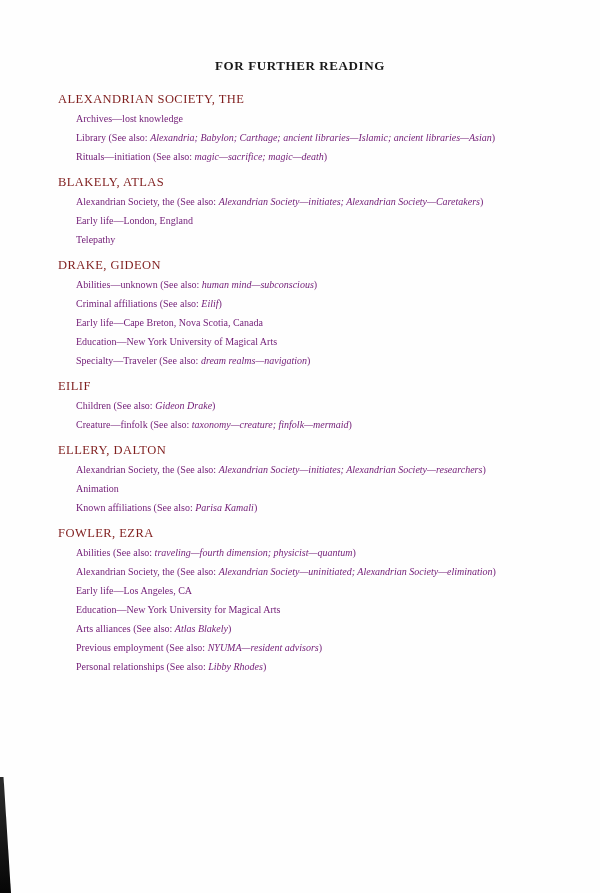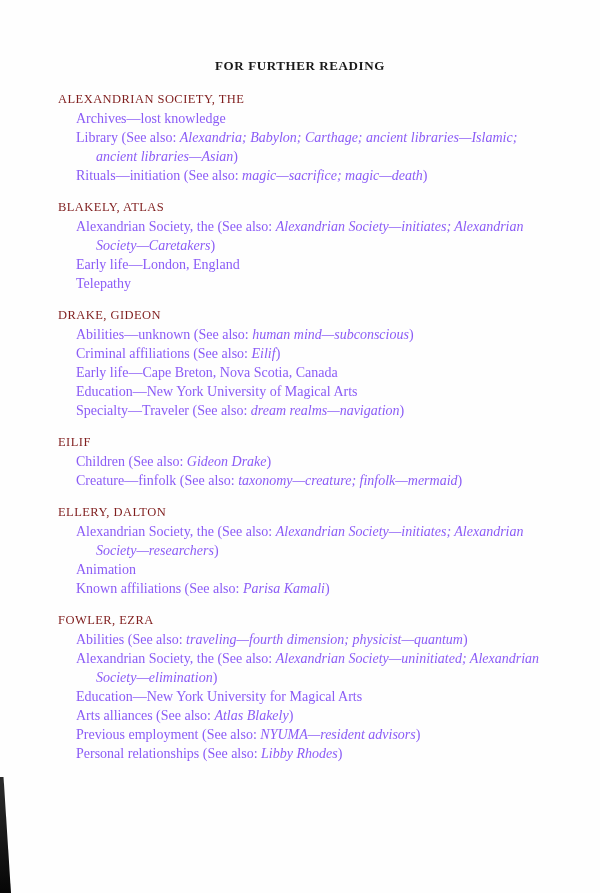--- a/index.html
+++ b/index.html
@@ -21,37 +21,37 @@
     margin-top: 58px;
     text-align: center;
     font-weight: bold;
     font-size: 13px;
     letter-spacing: 0.6px;
   }
   .content {
     margin: 16px 56px 0 58px;
   }
   .index-section {
-    margin-top: 13px;
+    margin-top: 7px;
   }
   .index-section:first-child {
     margin-top: 0;
   }
   .section-header {
     font-size: 12.5px;
     letter-spacing: 0.45px;
     line-height: 19px;
     color: #7f1d1d;
   }
   .entry {
-    font-size: 14px;
+    font-size: 10px;
     line-height: 19px;
     padding-left: 38px;
     text-indent: -20px;
-    color: #8b5cf6;
+    color: #701a75;
   }
   .entry i {
     font-style: italic;
   }
   .page-edge {
     position: absolute;
     left: 0;
     bottom: 0;
     width: 11px;
     height: 116px;
@@ -94,20 +94,21 @@
       <section class="index-section">
         <div class="section-header">ELLERY, DALTON</div>
         <div class="entry"><span>Alexandrian Society, the (See also: </span><i>Alexandrian Society—initiates; Alexandrian Society—researchers</i><span>)</span></div>
         <div class="entry"><span>Animation</span></div>
         <div class="entry"><span>Known affiliations (See also: </span><i>Parisa Kamali</i><span>)</span></div>
       </section>
       <section class="index-section">
         <div class="section-header">FOWLER, EZRA</div>
         <div class="entry"><span>Abilities (See also: </span><i>traveling—fourth dimension; physicist—quantum</i><span>)</span></div>
         <div class="entry"><span>Alexandrian Society, the (See also: </span><i>Alexandrian Society—uninitiated; Alexandrian Society—elimination</i><span>)</span></div>
+        <div class="entry"><span>Early life—Los Angeles, CA</span></div>
         <div class="entry"><span>Education—New York University for Magical Arts</span></div>
         <div class="entry"><span>Arts alliances (See also: </span><i>Atlas Blakely</i><span>)</span></div>
         <div class="entry"><span>Previous employment (See also: </span><i>NYUMA—resident advisors</i><span>)</span></div>
         <div class="entry"><span>Personal relationships (See also: </span><i>Libby Rhodes</i><span>)</span></div>
       </section>
     </div>
 
   <div class="page-edge"></div>
 </div>
 

